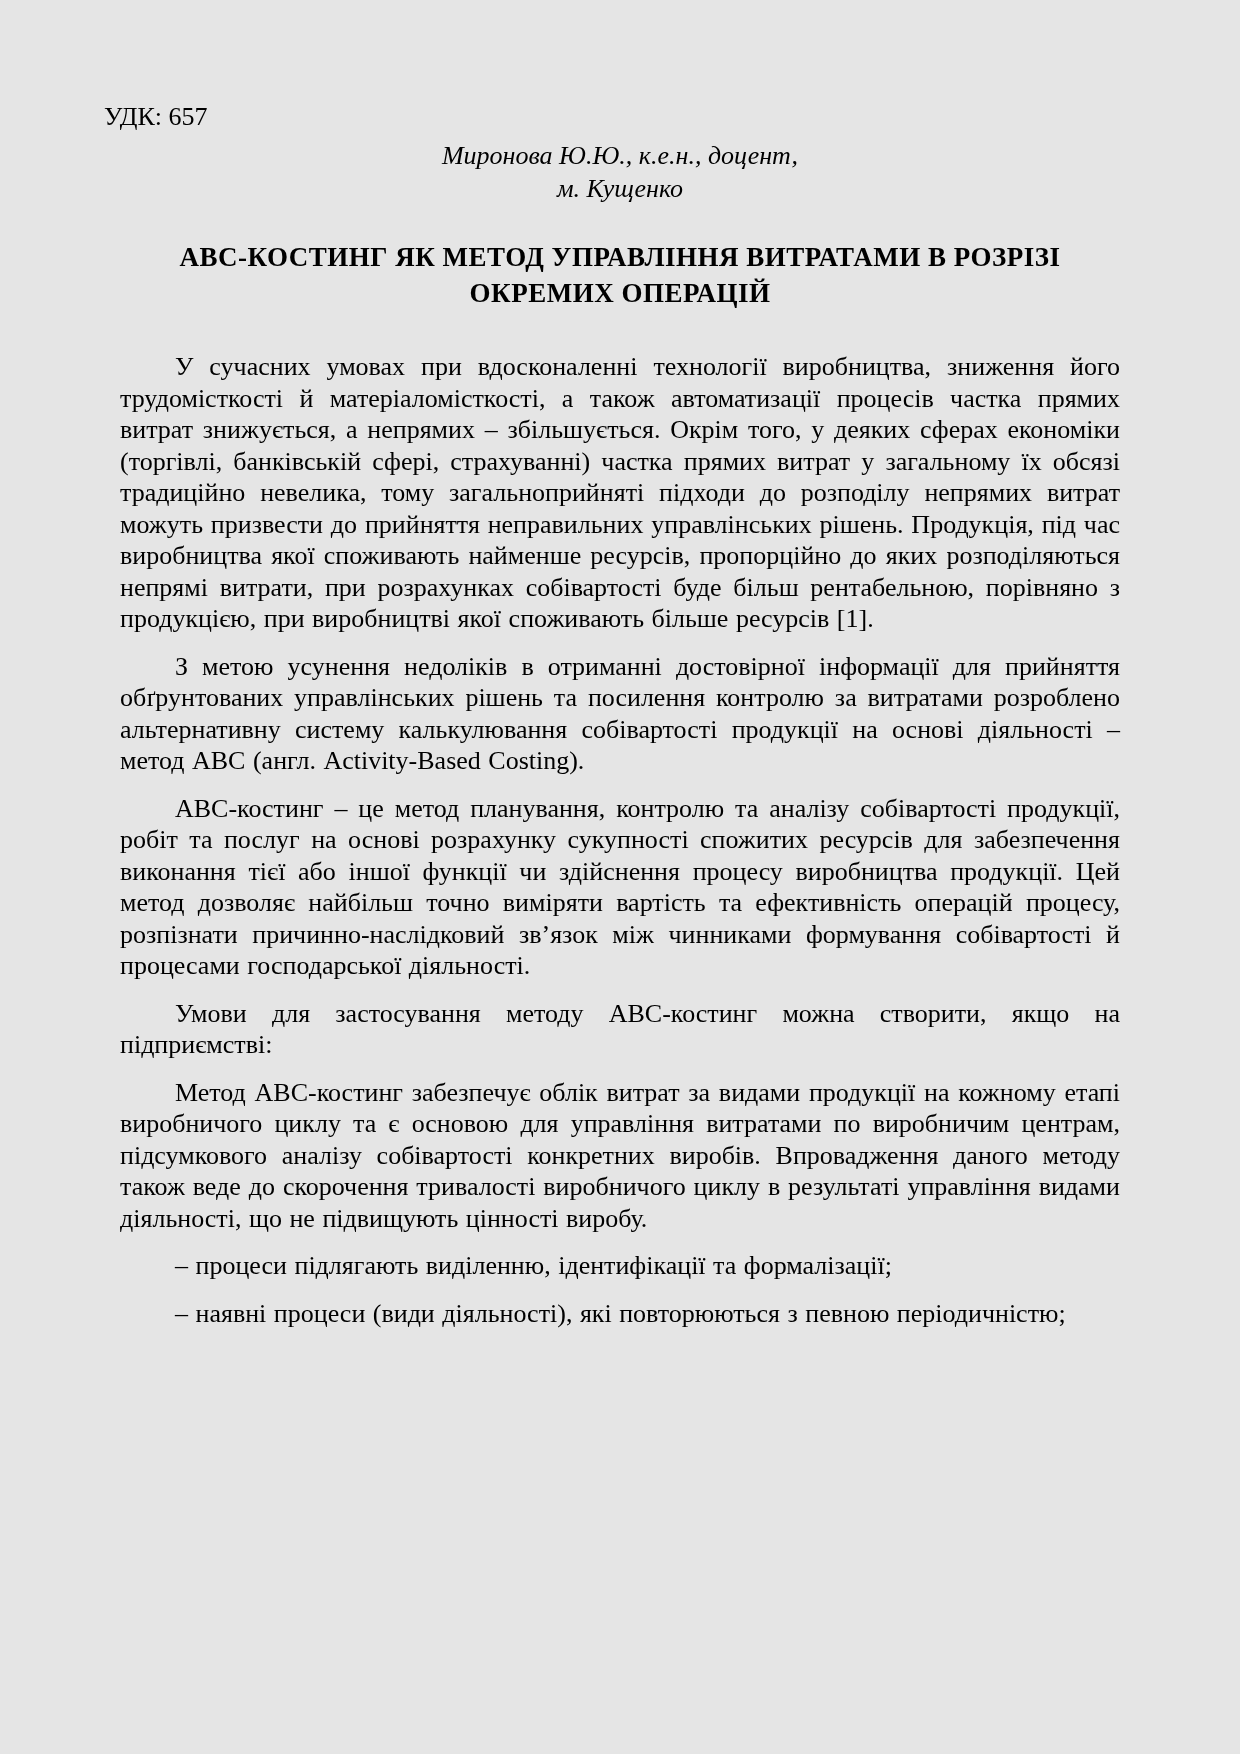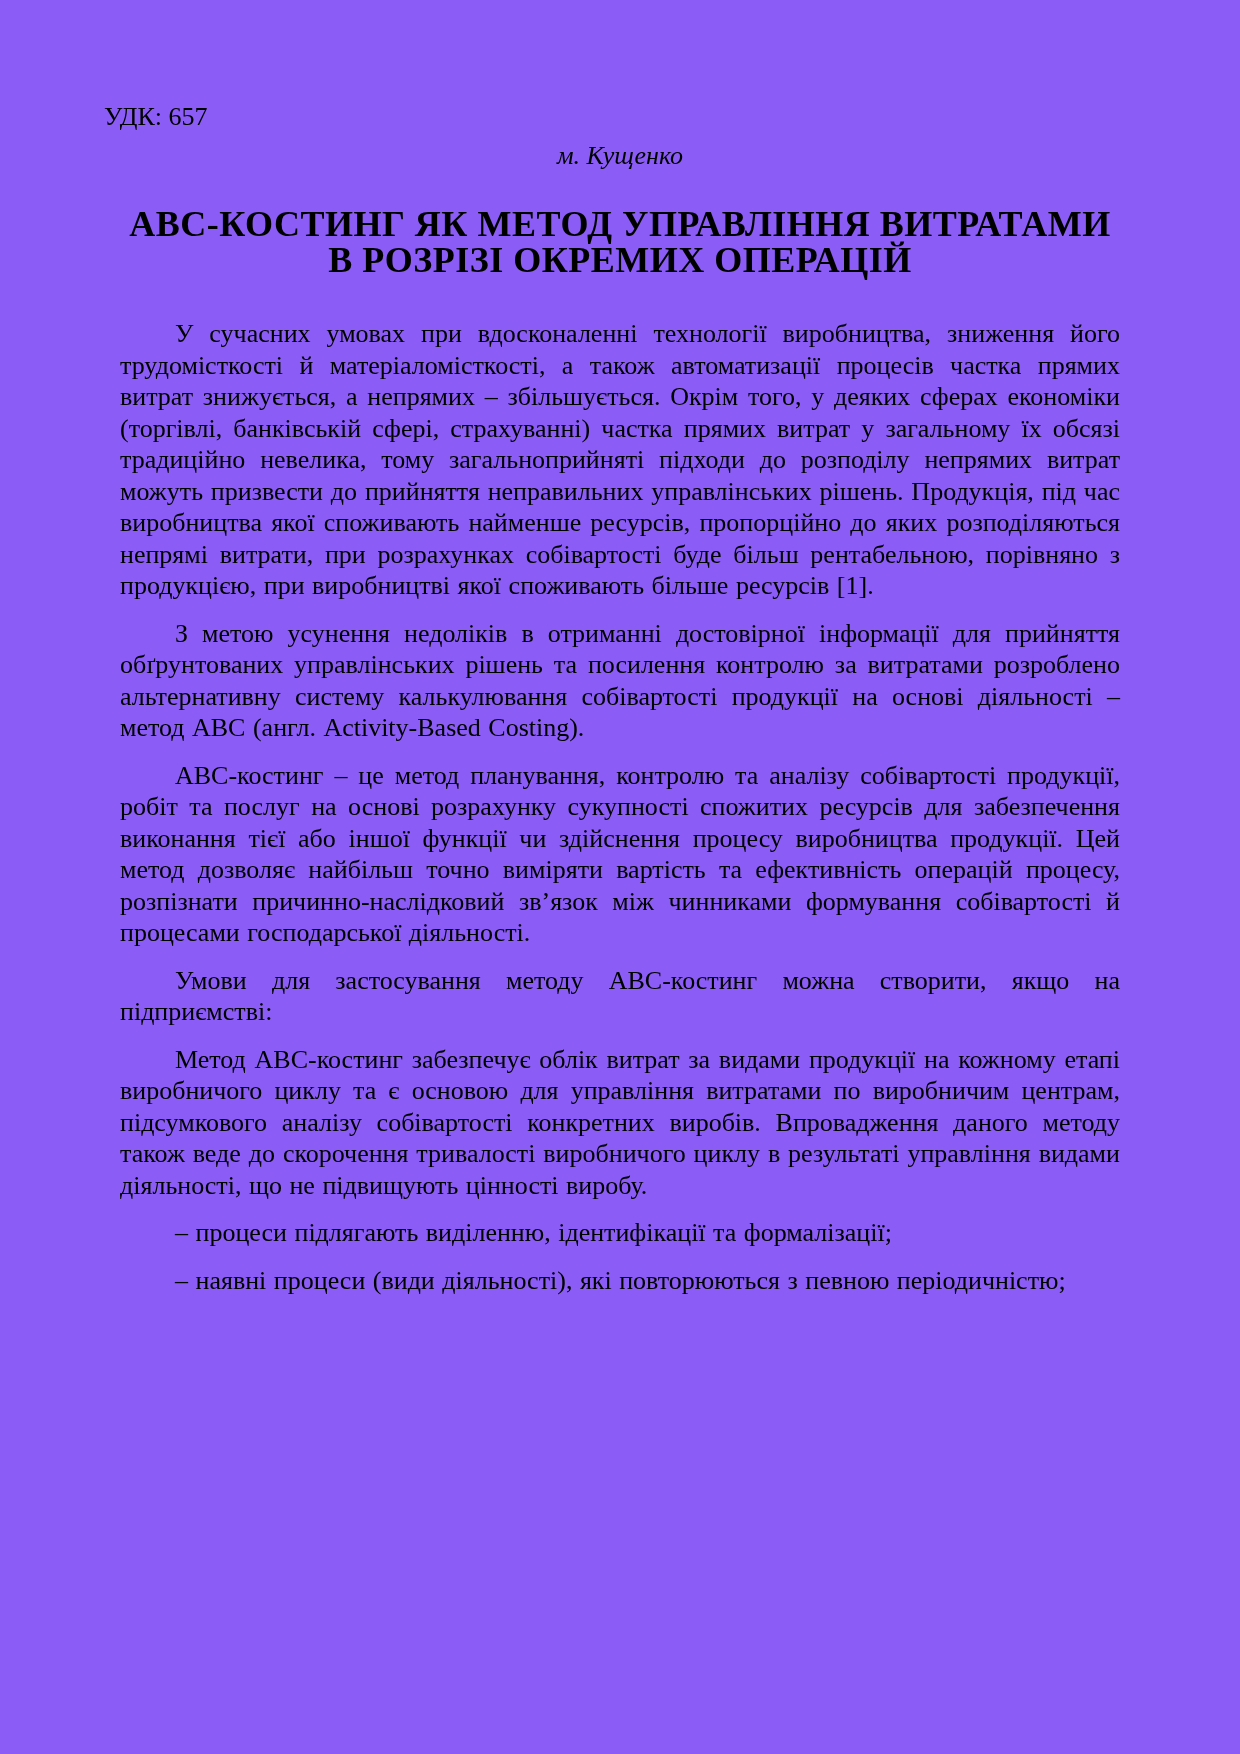--- a/index.html
+++ b/index.html
@@ -5,21 +5,21 @@
   html, body {
     margin: 0;
     padding: 0;
     background: #ffffff;
   }
   .page {
     position: relative;
     width: 1240px;
     height: 1754px;
     box-sizing: border-box;
-    background: #8b5cf6;
+    background: #e5e5e5;
     color: #000000;
     font-family: "Liberation Serif", "DejaVu Serif", serif;
     padding: 100px 104px 60px 104px;
     overflow: hidden;
   }
   .udk {
     font-size: 26px;
     line-height: 33px;
     text-align: left;
     margin-bottom: 6px;
@@ -27,21 +27,21 @@
   .authors {
     text-align: center;
     font-style: italic;
     font-size: 26px;
     line-height: 33px;
   }
   .title {
     margin: 34px 10px 0 10px;
     text-align: center;
     font-weight: bold;
-    font-size: 36px;
+    font-size: 27px;
     line-height: 36px;
     letter-spacing: 0.5px;
   }
   .body-text {
     margin-top: 40px;
   }
   .body-text p {
     margin: 16px;
     font-size: 26px;
     line-height: 31.5px;
@@ -51,20 +51,21 @@
   }
 </style>
 </head>
 <body>
 
 <div class="page">
 
   <div class="udk">УДК: 657</div>
 
   <div class="authors">
+    <div>Миронова Ю.Ю., к.е.н., доцент,</div>
     <div>м. Кущенко</div>
   </div>
 
   <h1 class="title">АВС-КОСТИНГ ЯК МЕТОД УПРАВЛІННЯ ВИТРАТАМИ В РОЗРІЗІ ОКРЕМИХ ОПЕРАЦІЙ</h1>
 
   <div class="body-text">
     <p>У сучасних умовах при вдосконаленні технології виробництва, зниження його трудомісткості й матеріаломісткості, а також автоматизації процесів частка прямих витрат знижується, а непрямих – збільшується. Окрім того, у деяких сферах економіки (торгівлі, банківській сфері, страхуванні) частка прямих витрат у загальному їх обсязі традиційно невелика, тому загальноприйняті підходи до розподілу непрямих витрат можуть призвести до прийняття неправильних управлінських рішень. Продукція, під час виробництва якої споживають найменше ресурсів, пропорційно до яких розподіляються непрямі витрати, при розрахунках собівартості буде більш рентабельною, порівняно з продукцією, при виробництві якої споживають більше ресурсів [1].</p>
     <p>З метою усунення недоліків в отриманні достовірної інформації для прийняття обґрунтованих управлінських рішень та посилення контролю за витратами розроблено альтернативну систему калькулювання собівартості продукції на основі діяльності – метод АВС (англ. Activity-Based Costing).</p>
     <p>АВС-костинг – це метод планування, контролю та аналізу собівартості продукції, робіт та послуг на основі розрахунку сукупності спожитих ресурсів для забезпечення виконання тієї або іншої функції чи здійснення процесу виробництва продукції. Цей метод дозволяє найбільш точно виміряти вартість та ефективність операцій процесу, розпізнати причинно-наслідковий зв’язок між чинниками формування собівартості й процесами господарської діяльності.</p>
     <p>Умови для застосування методу АВС-костинг можна створити, якщо на підприємстві:</p>

